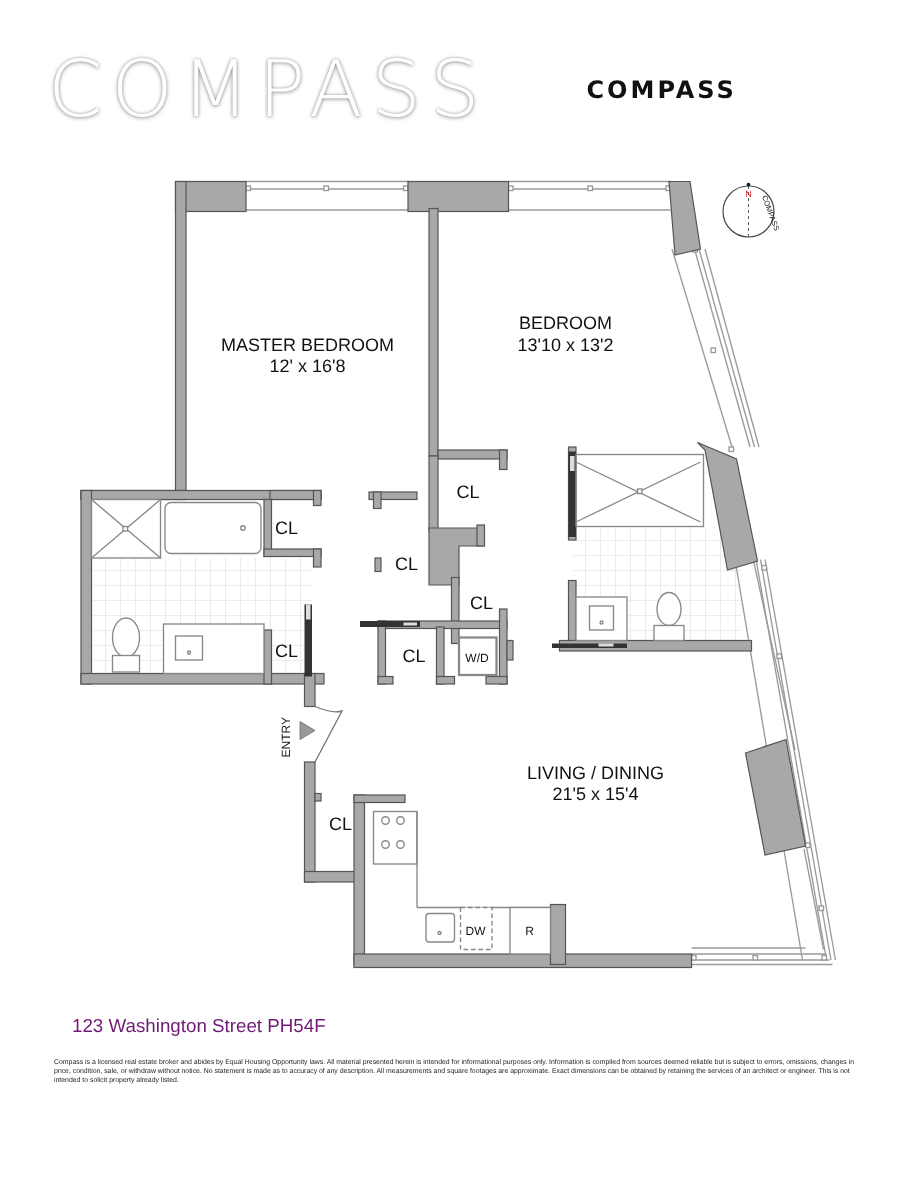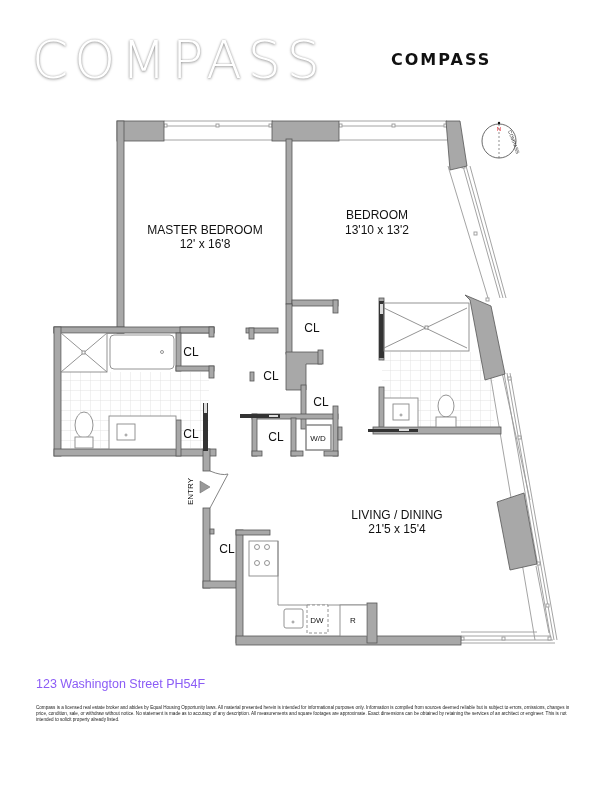--- a/index.html
+++ b/index.html
@@ -1,21 +1,21 @@
 <!DOCTYPE html>
 <html><head>
 <meta charset="utf-8">
 <style>
   html, body { margin: 0; padding: 0; background: #ffffff; }
   body { width: 612px; height: 792px; position: relative; overflow: hidden; font-family: "Liberation Sans", sans-serif; }
   .logo-large { position: absolute; left: 32px; top: 30px; font-family: "DejaVu Sans", sans-serif; font-size: 52px; font-weight: 300; letter-spacing: 6px; color: #ffffff; text-shadow: 0 1px 3px rgba(0,0,0,0.35), 0 0 2px rgba(0,0,0,0.25); }
   .logo-small { position: absolute; left: 391px; top: 50px; font-family: "DejaVu Sans", sans-serif; font-size: 16px; font-weight: 600; letter-spacing: 2px; color: #111111; }
   .plan { position: absolute; left: 0; top: 0; width: 612px; height: 792px; }
   .room-label { font-family: "Liberation Sans", sans-serif; fill: #111; }
-  .address { position: absolute; left: 36px; top: 677px; font-size: 12.5px; color: #8b5cf6; }
+  .address { position: absolute; left: 48px; top: 677px; font-size: 12.5px; color: #701a75; }
   .disclaimer { position: absolute; left: 36px; top: 705px; width: 545px; font-size: 4.6px; line-height: 6.1px; color: #222; }
 </style>
 </head>
 <body>
 
 <div class="logo-large">COMPASS</div>
 <div class="logo-small">COMPASS</div>
 
 <svg class="plan" viewBox="0 0 612 792" xmlns="http://www.w3.org/2000/svg">
   <defs>

